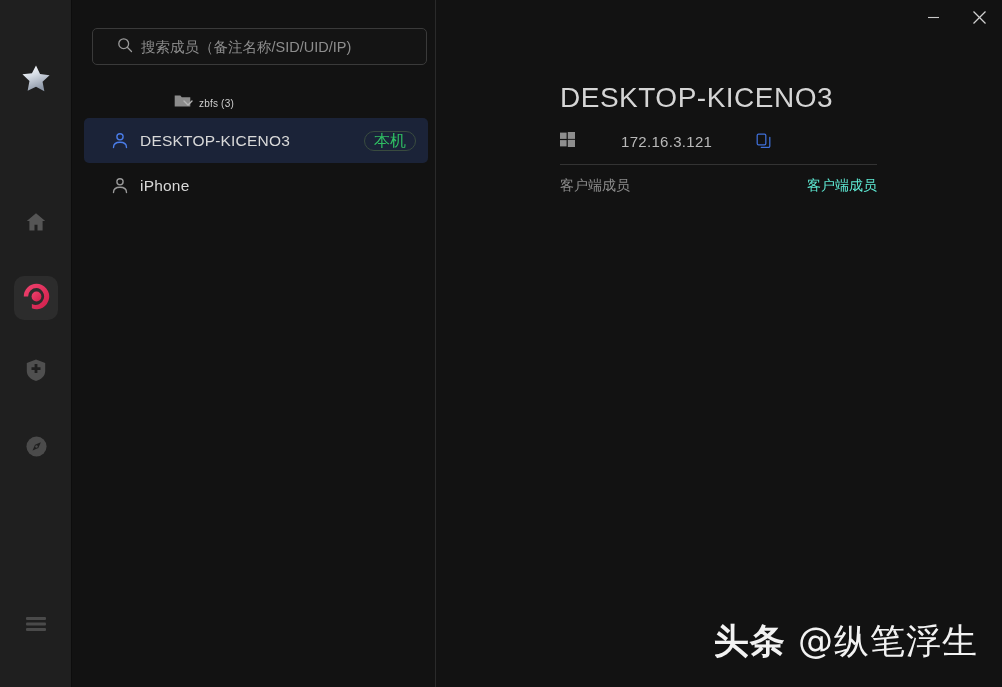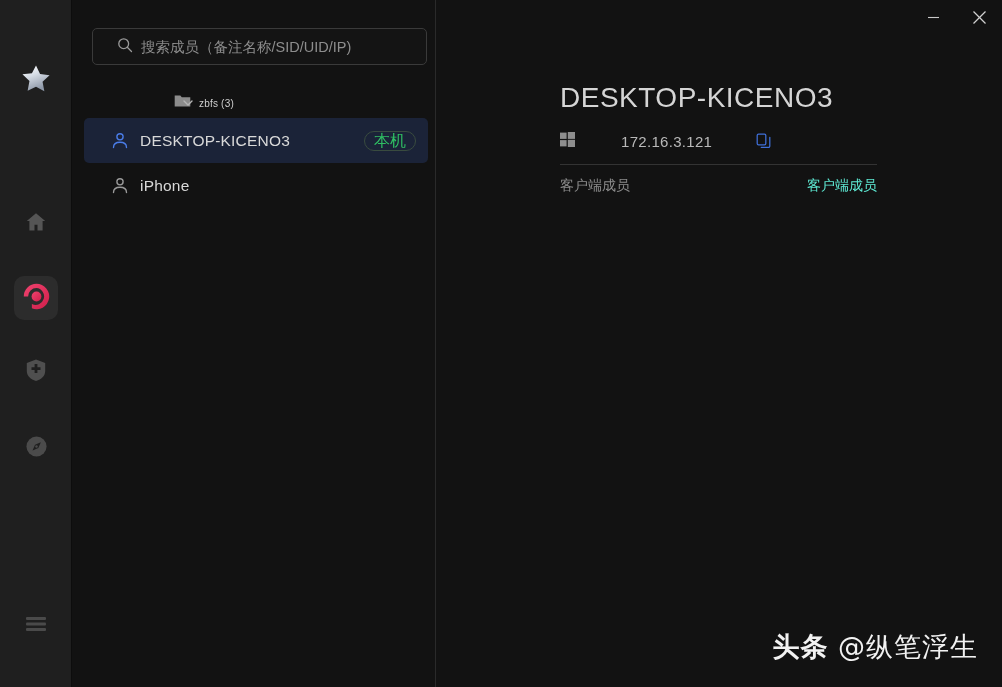--- a/index.html
+++ b/index.html
@@ -220,21 +220,21 @@
     align-items: center;
     justify-content: space-between;
   }
   .info-key { color: #8c8c8c; font-size: 14px; }
   .info-val { color: #5eead4; font-size: 14px; }
 
   .watermark {
     position: absolute;
     right: 24px;
     bottom: 22px;
-    font-size: 27px;
+    font-size: 35px;
     color: #f2f2f2;
     letter-spacing: 1px;
     white-space: nowrap;
     font-family: "DejaVu Sans", "Liberation Sans", sans-serif;
   }
   .watermark .wm-bold { font-weight: 700; }
 </style>
 </head>
 <body>
 

